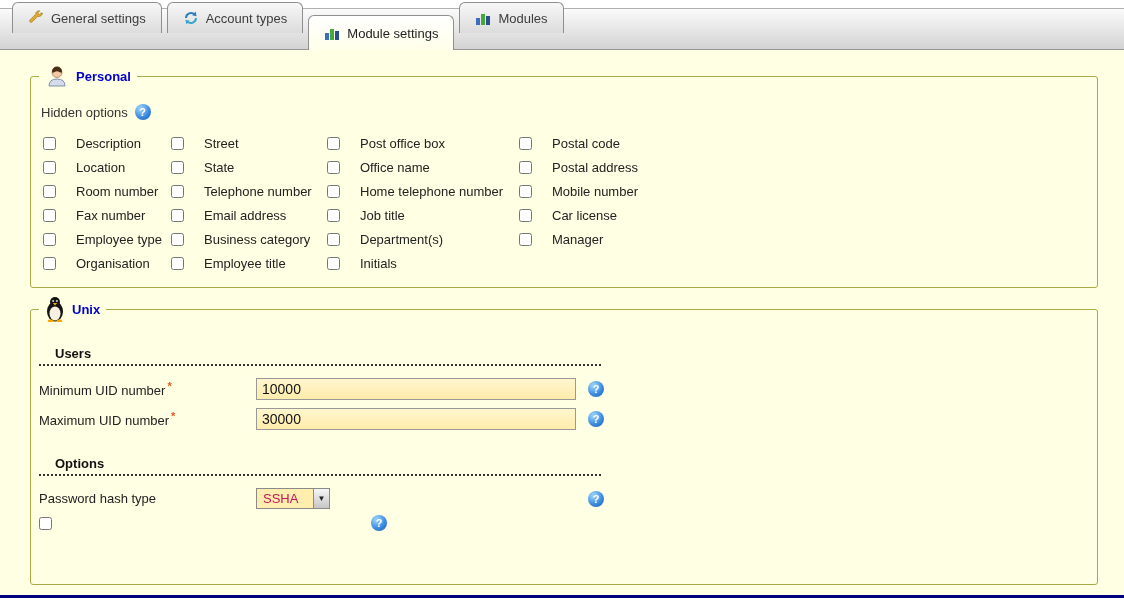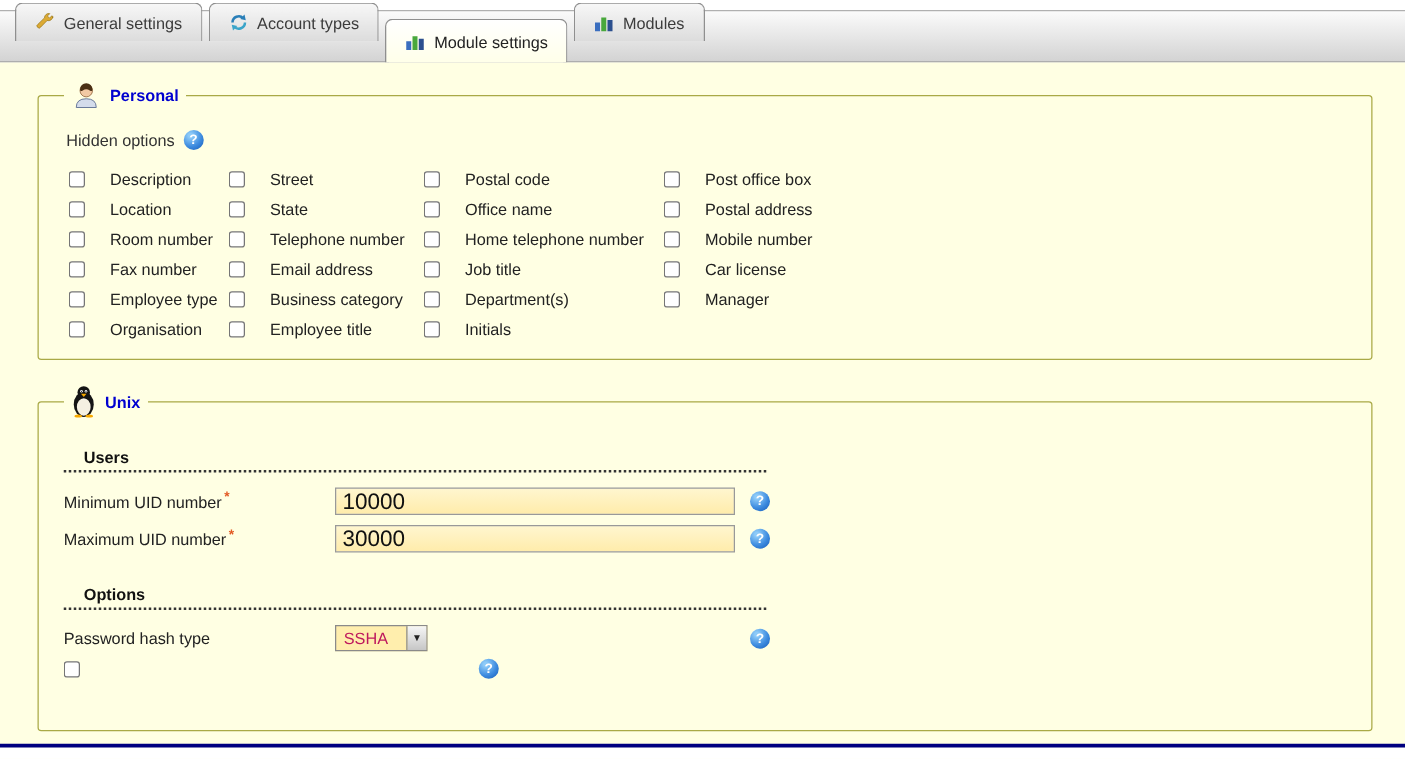--- a/index.html
+++ b/index.html
@@ -56,22 +56,22 @@
     background: #ffffe3;
     border-bottom: 3px solid #000080;
     padding: 14px 0 0 0;
     display: flex;
     flex-direction: column;
   }
 
   fieldset {
     border: 1px solid #a9a946;
     border-radius: 3px;
-    margin: 0 26px 20px 30px;
-    padding: 6px 18px 16px 20px;
+    margin: 0 26px 8px 30px;
+    padding: 6px 18px 16px 8px;
   }
   fieldset.unix { flex: 1; margin-bottom: 10px; }
   legend {
     display: flex;
     align-items: center;
     gap: 7px;
     font-weight: bold;
     color: #0000d0;
     padding: 0 6px;
   }
@@ -107,21 +107,21 @@
   .flabel { width: 217px; color:#222; }
   .req { color:#e25822; font-weight:bold; font-size:11px; vertical-align:super; margin-left:2px; }
   .fmid { width: 332px; display:flex; align-items:center; }
 
   input.text {
     width: 320px; height: 22px;
     background: linear-gradient(#fff6cf, #ffecab);
     border: 1px solid #999;
     padding: 1px 5px;
     font-family: "Liberation Sans", sans-serif;
-    font-size: 18px;
+    font-size: 14px;
     color: #111;
   }
 
   .help {
     width: 16px; height: 16px;
     border-radius: 50%;
     background: radial-gradient(circle at 34% 28%, #8ecbf8 10%, #3f8de0 55%, #1258b8);
     color: #fff;
     font-weight: bold;
     font-size: 11px;
@@ -224,26 +224,26 @@
           <span class="cblabel">Description</span>
         </label>
 
         <label class="cbitem">
           <input type="checkbox" style="">
           <span class="cblabel">Street</span>
         </label>
 
         <label class="cbitem">
           <input type="checkbox" style="">
+          <span class="cblabel">Post office box</span>
+        </label>
+
+        <label class="cbitem">
+          <input type="checkbox" style="">
           <span class="cblabel">Postal code</span>
-        </label>
-
-        <label class="cbitem">
-          <input type="checkbox" style="">
-          <span class="cblabel">Post office box</span>
         </label>
 
         <label class="cbitem">
           <input type="checkbox" style="">
           <span class="cblabel">Location</span>
         </label>
 
         <label class="cbitem">
           <input type="checkbox" style="">
           <span class="cblabel">State</span>

